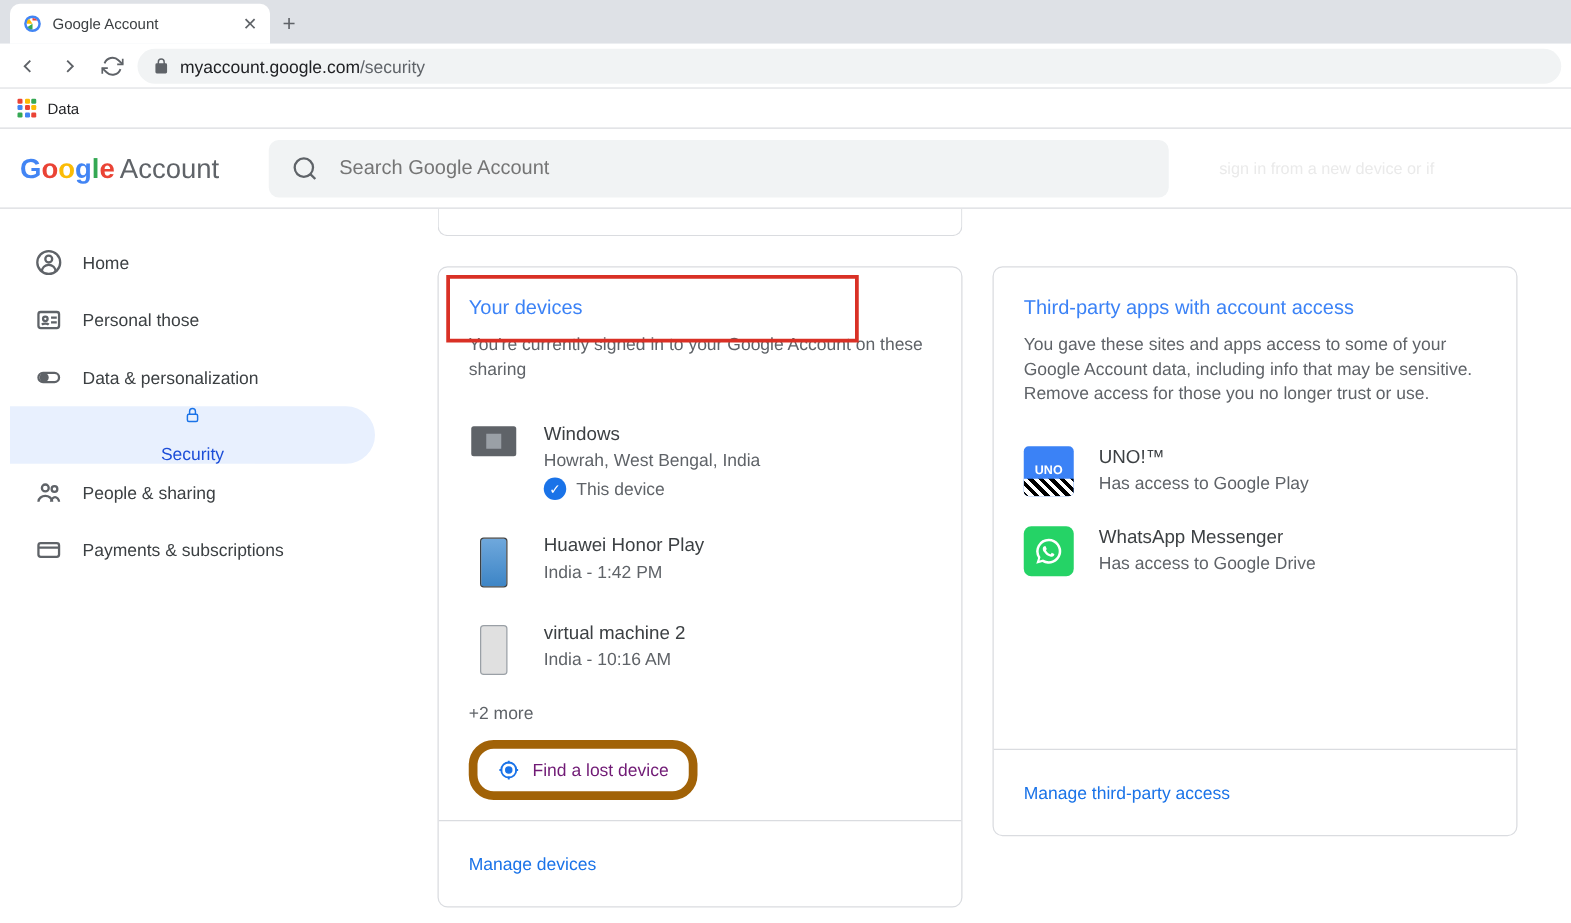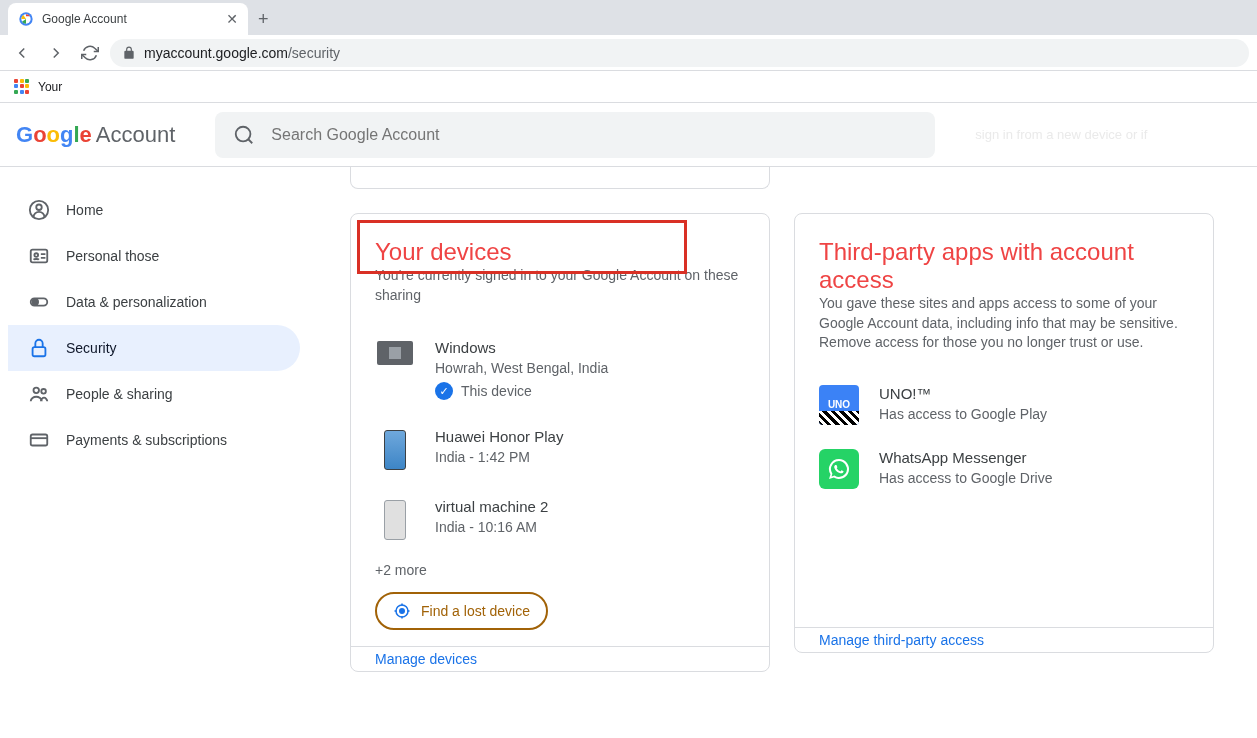--- a/index.html
+++ b/index.html
@@ -1,20 +1,20 @@
 <!DOCTYPE html>
 <html><head>
 <meta charset="utf-8">
 <style>
   * { box-sizing: border-box; margin: 0; padding: 0; }
   body { font-family: Arial, 'Helvetica', sans-serif; font-size: 14px; color: #202124; background: #fff; }
   
   
   .chrome-top { background: #dee1e6; height: 35px; display: flex; align-items: flex-end; padding-left: 8px; }
-  .tab { background: #fff; height: 32px; width: 240px; border-radius: 8px 8px 0 0; display: flex; align-items: center; padding: 0 10px; gap: 8px; font-size: 12px; }
+  .tab { background: #fff; height: 32px; width: 208px; border-radius: 8px 8px 0 0; display: flex; align-items: center; padding: 0 10px; gap: 8px; font-size: 12px; }
   .tab .favicon { width: 16px; height: 16px; }
   .tab .title { flex: 1; overflow: hidden; white-space: nowrap; color: #3c4043; }
   .tab .close { color: #5f6368; cursor: pointer; font-size: 14px; }
   .new-tab { color: #5f6368; font-size: 18px; padding: 0 10px; cursor: pointer; height: 32px; display: flex; align-items: center; }
   
   .url-bar-row { background: #fff; height: 36px; display: flex; align-items: center; padding: 0 8px; gap: 6px; border-bottom: 1px solid #dadce0; }
   .nav-btn { width: 28px; height: 28px; display: flex; align-items: center; justify-content: center; color: #5f6368; cursor: pointer; border-radius: 50%; }
   .nav-btn svg { width: 18px; height: 18px; }
   .url-bar { flex: 1; background: #f1f3f4; border-radius: 16px; height: 28px; display: flex; align-items: center; padding: 0 12px; gap: 8px; color: #5f6368; font-size: 14px; }
   .url-bar .lock { width: 14px; height: 14px; }
@@ -32,51 +32,51 @@
   .logo-account { color: #5f6368; font-weight: 400; }
   .search-box { flex: 1; max-width: 720px; background: #f1f3f4; border-radius: 8px; height: 46px; display: flex; align-items: center; padding: 0 18px; gap: 16px; }
   .search-box input { border: none; background: transparent; outline: none; font-size: 16px; flex: 1; color: #5f6368; }
   .search-box svg { width: 22px; height: 22px; color: #5f6368; }
   .header-hint { color: #eaeaea; font-size: 13px; }
 
   
   .page { display: flex; }
   .sidebar { width: 300px; padding: 20px 0 0 8px; }
   .side-item { display: flex; align-items: center; gap: 16px; padding: 0 20px; height: 46px; border-radius: 0 24px 24px 0; cursor: pointer; color: #3c4043; font-size: 14px; }
-  .side-item.active { background: #e8f0fe; color: #0f172a; font-weight: 500; }
+  .side-item.active { background: #e8f0fe; color: #1d4ed8; font-weight: 500; flex-direction: column; }
   .side-item.active svg { color: #1a73e8; }
   .side-item svg { width: 22px; height: 22px; color: #5f6368; }
   
   .content { flex: 1; padding: 0 30px 30px 50px; display: flex; gap: 24px; align-items: flex-start; }
   .col { display: flex; flex-direction: column; gap: 24px; }
   .stub-card { border: 1px solid #dadce0; border-radius: 8px; height: 22px; width: 100%; border-top:none; border-top-left-radius:0; border-top-right-radius:0;}
   .card { border: 1px solid #dadce0; border-radius: 8px; background: #fff; }
   .card-header { padding: 24px 24px 12px; }
   .card-header.boxed-title { position: relative; }
   .red-box { position: absolute; top: 6px; left: 6px; width: 330px; height: 54px; border: 3px solid #d93025; pointer-events:none;}
-  .card-title { font-size: 24px; color: #ef4444; font-weight: 400; }
+  .card-title { font-size: 16px; color: #3b82f6; font-weight: 400; margin-bottom: 10px; }
   .card-sub { font-size: 14px; color: #5f6368; line-height: 1.4; }
   .card-body { padding: 8px 24px 16px; }
   
   .device { display: flex; gap: 20px; padding: 14px 0; align-items: flex-start; }
   .device-icon { width: 40px; display: flex; justify-content: center; padding-top:2px;}
   .device-icon .laptop { width: 36px; height: 24px; background: #5f6368; border-radius: 2px; position: relative; display:flex; align-items:center; justify-content:center;}
   .device-icon .laptop::after{content:"";width:12px;height:12px;background:#9aa0a6;}
   .device-icon .phone { width: 22px; height: 40px; background: linear-gradient(180deg,#6fa8dc,#3d85c6); border-radius: 3px; border:1px solid #3c4043;}
   .device-icon .phone.gray { width: 22px; height: 40px; background: #e0e0e0; border-radius: 3px; border:1px solid #9aa0a6;}
   .device-info { flex: 1; }
   .device-name { font-size: 15px; color: #3c4043; font-weight: 400; margin-bottom:4px;}
   .device-meta { font-size: 14px; color: #5f6368; }
   .this-device { display: flex; align-items: center; gap: 8px; color: #5f6368; font-size: 14px; margin-top:6px;}
   .check-badge { width: 18px; height: 18px; background: #1a73e8; border-radius: 50%; display:flex; align-items:center; justify-content:center; color:#fff; font-size:11px;}
   .more-link { color: #5f6368; font-size: 14px; padding: 8px 0 14px; }
-  .pill-btn { display: inline-flex; align-items: center; gap: 10px; border: 2px solid #a16207; border-radius: 20px; padding: 8px 16px; font-size: 14px; color: #a16207; cursor: pointer; }
+  .pill-btn { display: inline-flex; align-items: center; gap: 10px; border: 7px solid #a16207; border-radius: 20px; padding: 8px 16px; font-size: 14px; color: #701a75; cursor: pointer; }
   .pill-btn svg { width: 18px; height: 18px; color: #1a73e8; }
   
-  .card-footer { border-top: 1px solid #dadce0; padding: 4px 24px; }
+  .card-footer { border-top: 1px solid #dadce0; padding: 26px 24px; }
   .link-btn { color: #1a73e8; font-size: 14px; font-weight: 500; cursor: pointer; }
   
   .app-row { display: flex; gap: 20px; padding: 12px 0; }
   .app-icon { width: 40px; height: 40px; border-radius: 4px; display:flex; align-items:center; justify-content:center; color:#fff; font-weight:bold; font-size:10px;}
   .app-icon.uno { background: #3b82f6; position:relative; overflow:hidden;}
   .app-icon.uno::before{content:"";position:absolute;bottom:0;left:0;right:0;height:14px;background:repeating-linear-gradient(45deg,#000,#000 3px,#fff 3px,#fff 6px);}
   .app-icon.wa { background: #25D366; border-radius:6px;}
   .app-info .app-name { font-size: 15px; color: #3c4043; margin-bottom:4px;}
   .app-info .app-desc { font-size: 14px; color: #5f6368; }
   
@@ -131,21 +131,21 @@
     <span style="background:#EA4335"></span>
       <span style="background:#FBBC05"></span>
       <span style="background:#34A853"></span>
     <span style="background:#4285F4"></span>
       <span style="background:#EA4335"></span>
       <span style="background:#FBBC05"></span>
     <span style="background:#34A853"></span>
       <span style="background:#4285F4"></span>
       <span style="background:#EA4335"></span>
   </div>
-  <span>Your</span>
+  <span>Data</span>
 </div>
 
 <div class="app-header">
   <div class="logo">
     <span class="logo-word"><b class="g1">G</b><b class="o1">o</b><b class="o2">o</b><b class="g2">g</b><b class="l">l</b><b class="e">e</b></span>
     <span class="logo-account">Account</span>
   </div>
   <div class="search-box">
     <svg viewBox="0 0 24 24" fill="none" stroke="currentColor" stroke-width="2">
         <circle cx="11" cy="11" r="8"></circle>

